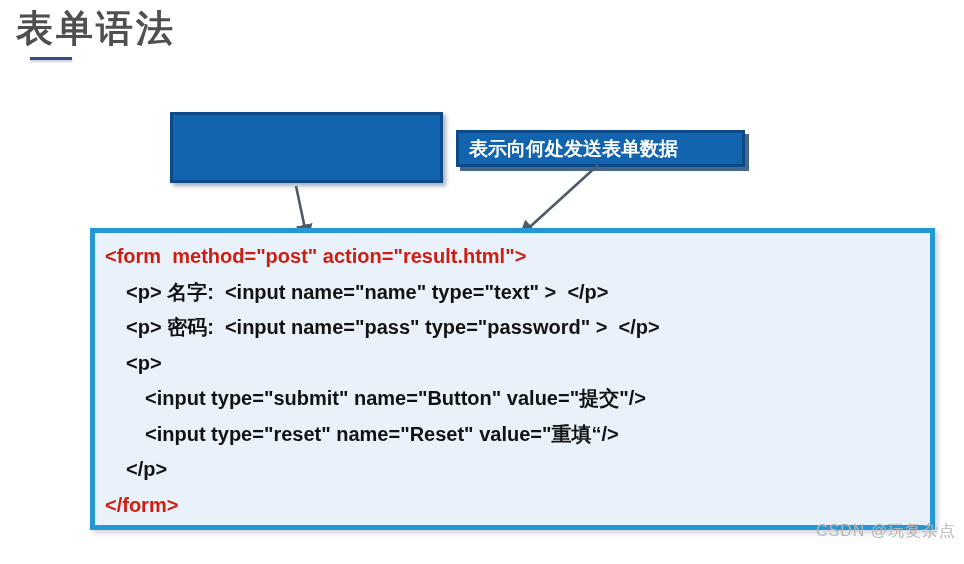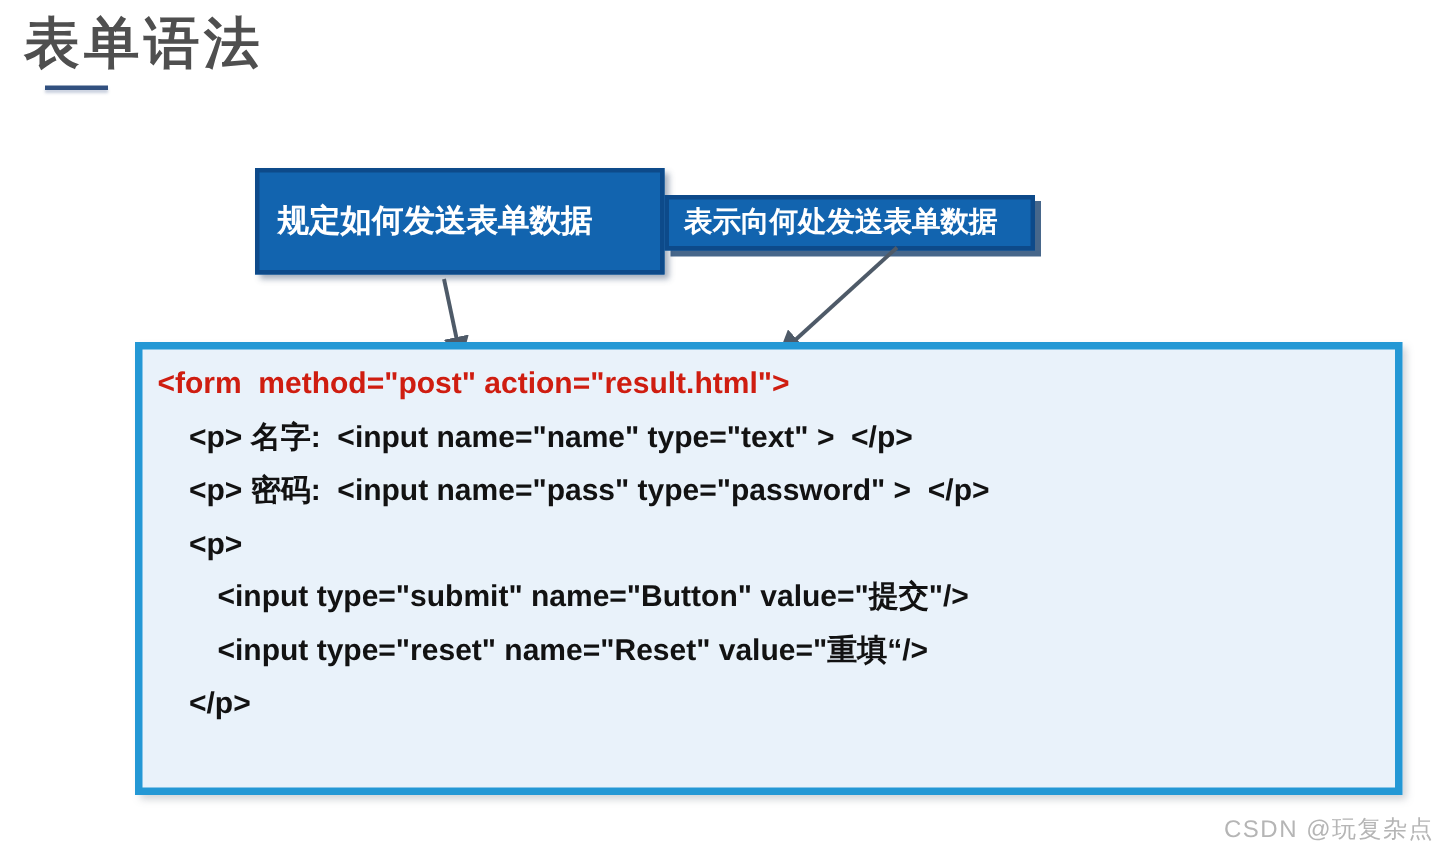--- a/index.html
+++ b/index.html
@@ -37,22 +37,22 @@
   }
   .callout-method {
     left: 170px; top: 112px;
     width: 273px; height: 71px;
     padding: 2px 12px;
     font-size: 21px;
     line-height: 31px;
     box-shadow: 3px 3px 4px rgba(60,80,110,0.45);
   }
   .callout-action {
-    left: 443px; top: 130px;
-    width: 247px; height: 37px;
+    left: 456px; top: 130px;
+    width: 289px; height: 37px;
     padding: 0 10px;
     font-size: 19px;
     line-height: 30px;
     box-shadow: 4px 4px 0 rgba(9,52,100,0.75);
   }
   .arrow-layer {
     position: absolute;
     left: 0; top: 0;
     width: 964px; height: 564px;
     pointer-events: none;
@@ -75,34 +75,33 @@
     font-weight: bold;
     line-height: 35.5px;
     white-space: pre;
     color: var(--code-dark, #121212);
   }
   .code-line.tone-red { color: var(--code-red, #cf1d10); }
   .code-line.ind-1 { padding-left: 21px; }
   .code-line.ind-2 { padding-left: 40px; }
   .watermark {
     position: absolute;
-    right: 8px; bottom: 0;
+    right: 8px; bottom: 22px;
     font-size: 16px;
     color: var(--watermark, #b5b5b5);
     letter-spacing: 1px;
   }
 </style>
 </head>
 <body>
 
 <div class="slide-title">表单语法</div>
 <div class="title-underline"></div>
 
 <div class="callout callout-method">
-  <div>规定如何发送表单数据</div>
 </div>
 
 <div class="callout callout-action">
   <div>表示向何处发送表单数据</div>
 </div>
 
 <svg class="arrow-layer" viewBox="0 0 964 564" xmlns="http://www.w3.org/2000/svg">
   <defs>
     <marker id="ah" viewBox="0 0 10 10" refX="8" refY="5" markerWidth="6.5" markerHeight="6.5" orient="auto-start-reverse">
       <path d="M0,0 L10,5 L0,10 z" style="fill: var(--arrow, #4e5a68);"></path>
@@ -114,16 +113,17 @@
 
 <div class="code-box">
   <div>
       <div class="code-line tone-red ind-0">&lt;form  method="post" action="result.html"&gt;</div>
       <div class="code-line tone-dark ind-1">&lt;p&gt; 名字:  &lt;input name="name" type="text" &gt;  &lt;/p&gt;</div>
       <div class="code-line tone-dark ind-1">&lt;p&gt; 密码:  &lt;input name="pass" type="password" &gt;  &lt;/p&gt;</div>
       <div class="code-line tone-dark ind-1">&lt;p&gt;</div>
       <div class="code-line tone-dark ind-2">&lt;input type="submit" name="Button" value="提交"/&gt;</div>
       <div class="code-line tone-dark ind-2">&lt;input type="reset" name="Reset" value="重填“/&gt;</div>
       <div class="code-line tone-dark ind-1">&lt;/p&gt;</div>
+      <div class="code-line tone-red ind-0">&lt;/form&gt;</div>
     </div>
 </div>
 
 <div class="watermark">CSDN @玩复杂点</div>
 
 </body></html>

